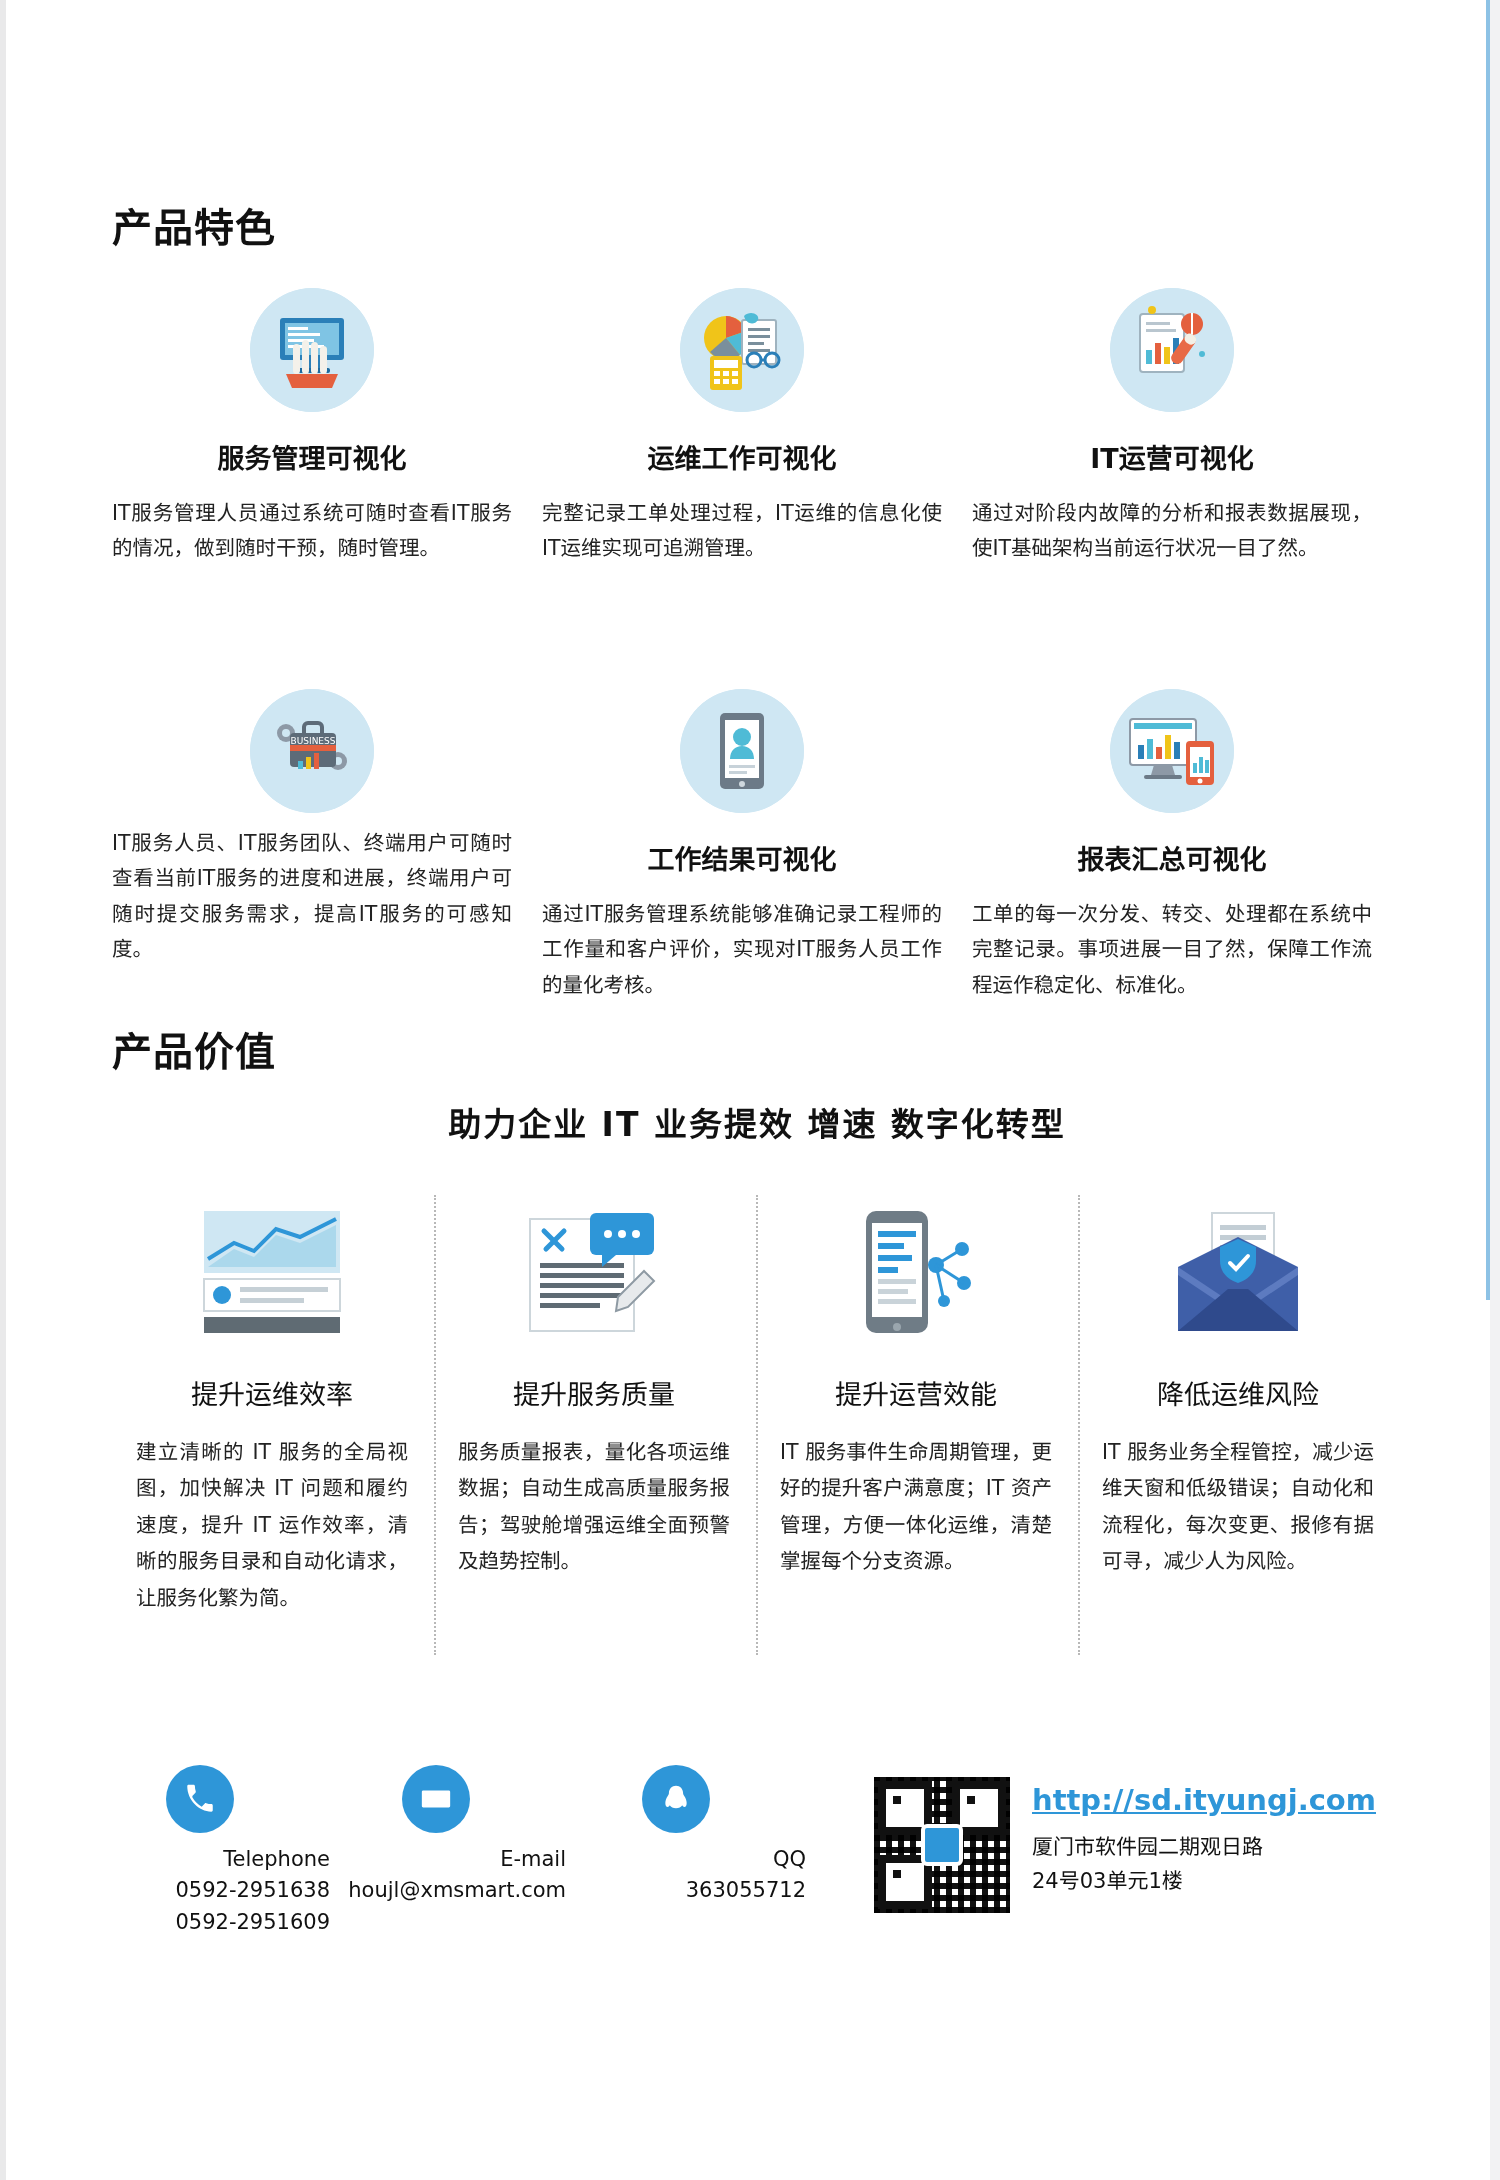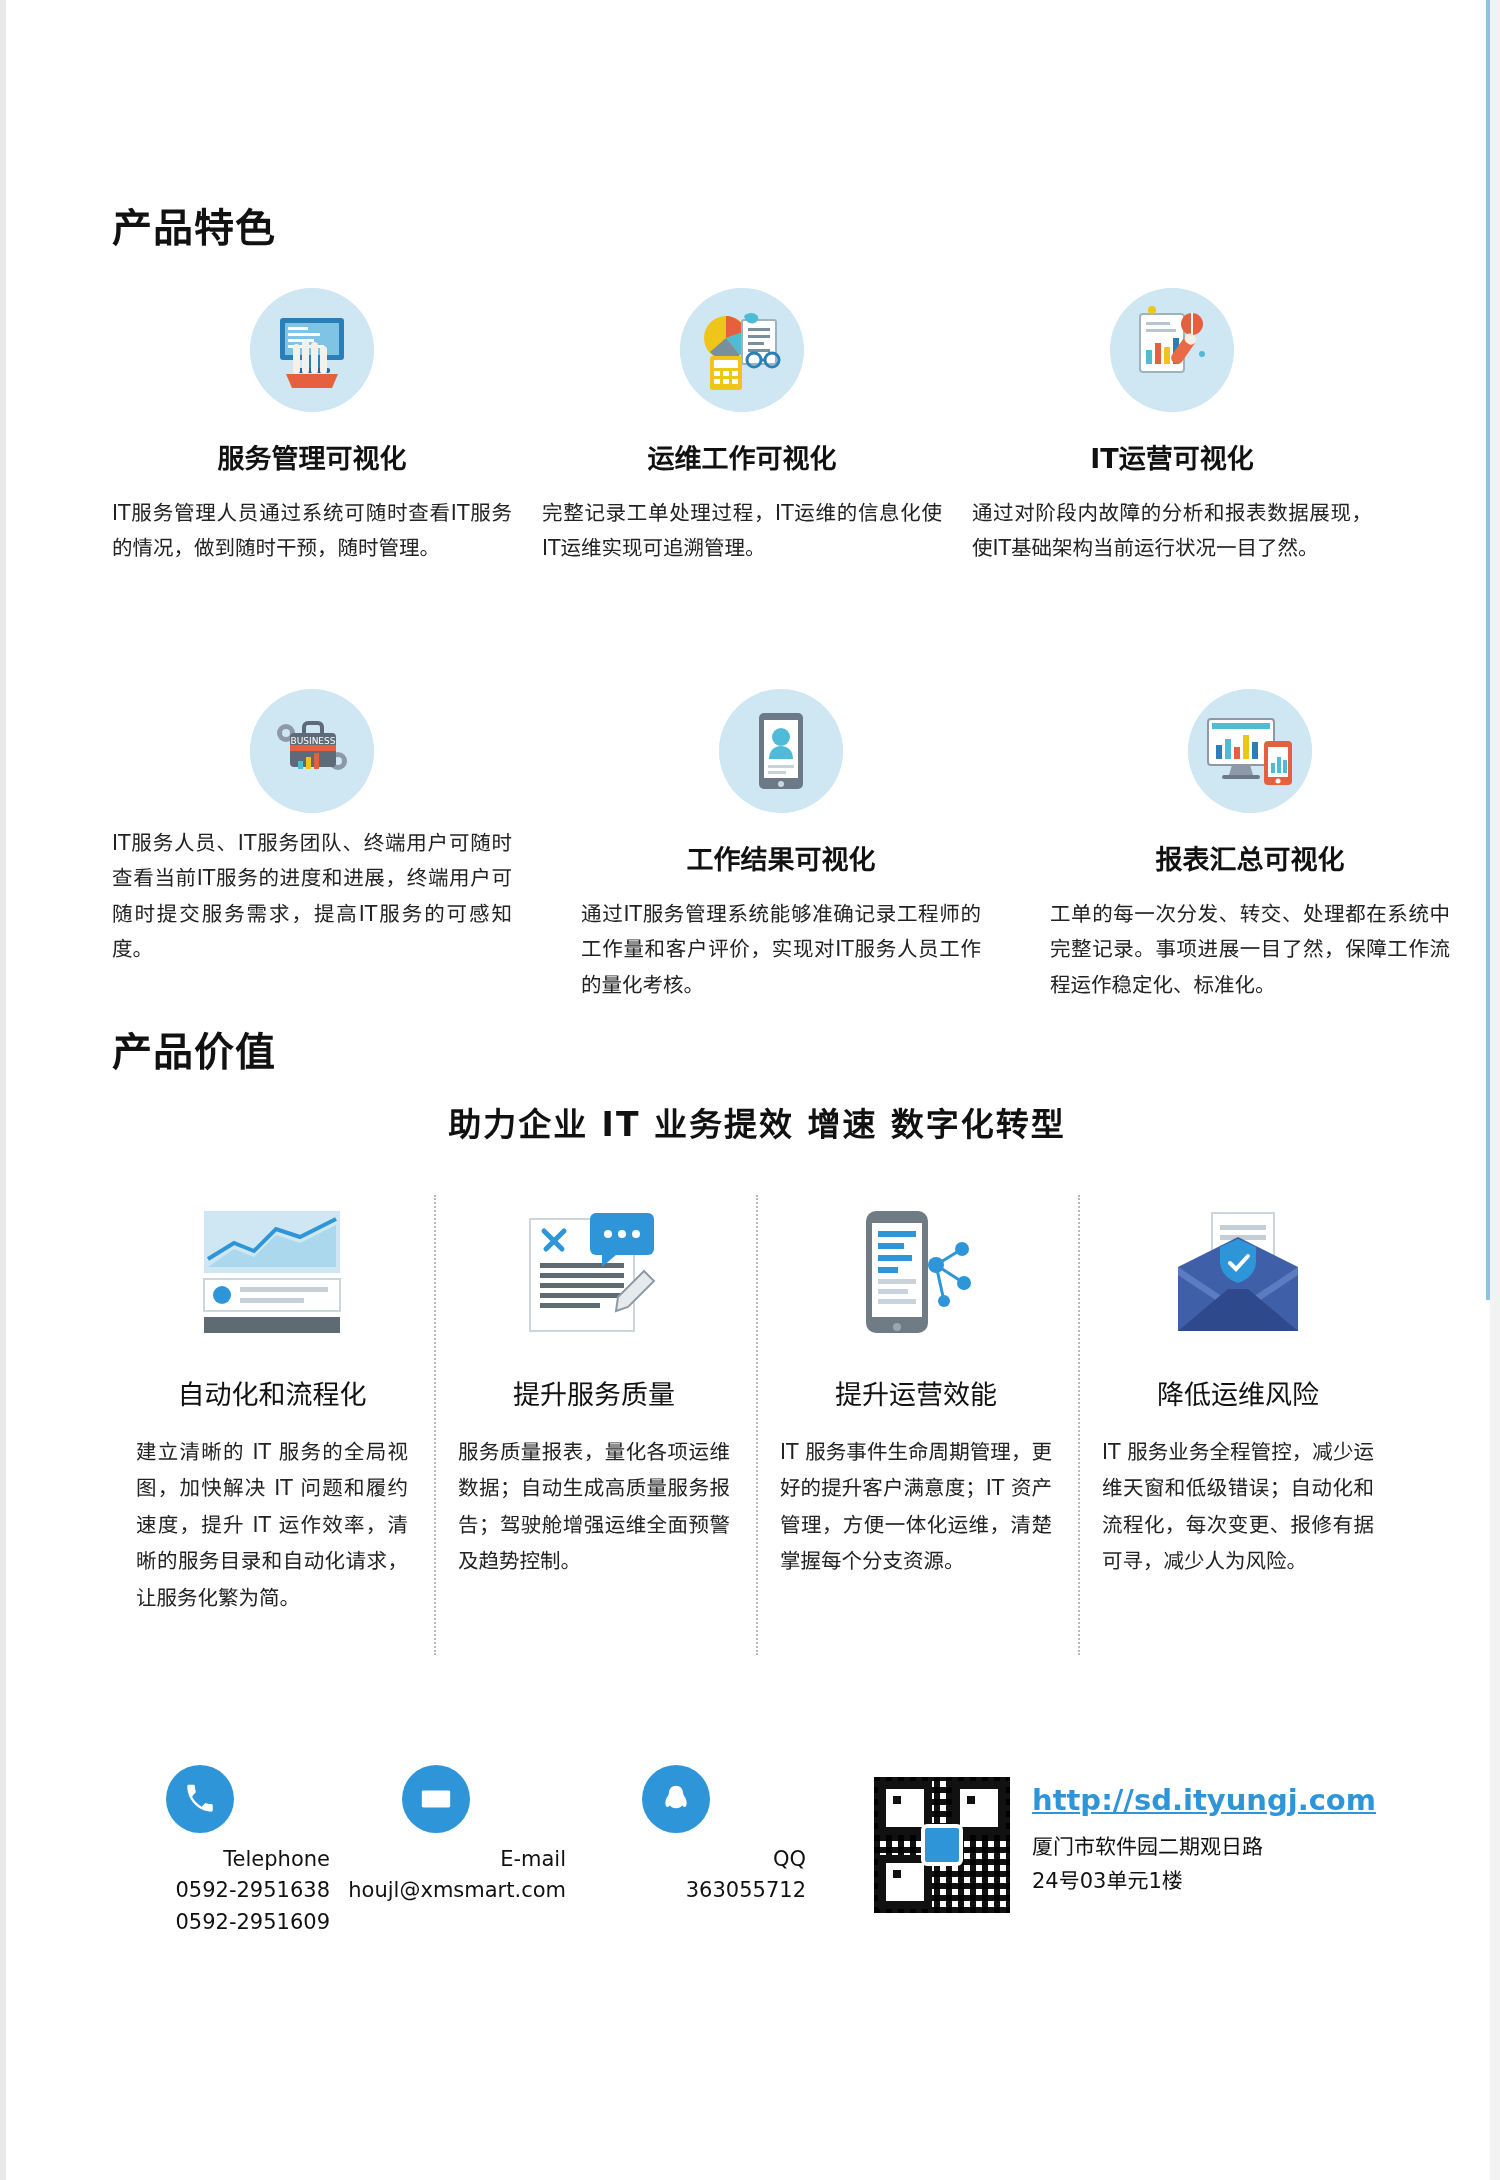--- a/index.html
+++ b/index.html
@@ -93,21 +93,21 @@
     margin: 12px 0 20px 0;
     color: #111;
   }
   .feature p {
     font-size: 20.5px;
     line-height: 1.72;
     margin: 0;
     color: #222;
     text-align: justify;
   }
-  .features-row2 { margin-top: 42px; gap: 39px; }
+  .features-row2 { margin-top: 42px; }
 
   
   .value-head {
     position: absolute;
     top: 1098px;
     left: 0;
     width: 1290px;
     text-align: center;
     font-size: 33px;
     font-weight: bold;
@@ -453,21 +453,21 @@
             <rect x="12" y="6" width="136" height="62" fill="#cfe7f3"></rect>
             <polyline points="16,54 42,38 62,46 84,24 108,32 144,14" fill="none" stroke="#2e96d8" stroke-width="4"></polyline>
             <polygon points="16,62 42,44 62,52 84,30 108,38 144,20 144,62" fill="#9fd3ea" opacity=".75"></polygon>
             <rect x="12" y="74" width="136" height="32" fill="#fff" stroke="#cdd6db" stroke-width="2"></rect>
             <circle cx="30" cy="90" r="9" fill="#2e96d8"></circle>
             <rect x="48" y="82" width="88" height="5" fill="#c6d0d6"></rect>
             <rect x="48" y="93" width="64" height="5" fill="#c6d0d6"></rect>
             <rect x="12" y="112" width="136" height="16" fill="#5f6b73"></rect>
           </svg>
         </div>
-        <h3>自动化和流程化</h3>
+        <h3>提升运维效率</h3>
         <p>建立清晰的 IT 服务的全局视图，加快解决 IT 问题和履约速度，提升 IT 运作效率，清晰的服务目录和自动化请求，让服务化繁为简。</p>
       </div>
 
       <div class="value-col">
         <div class="value-illus">
           <svg viewBox="0 0 160 140" width="160" height="140">
             <rect x="16" y="14" width="104" height="112" fill="#fff" stroke="#cdd6db" stroke-width="2"></rect>
             <g fill="#5f6b73">
               <rect x="26" y="58" width="84" height="5"></rect>
                 <rect x="26" y="68" width="84" height="5"></rect>

